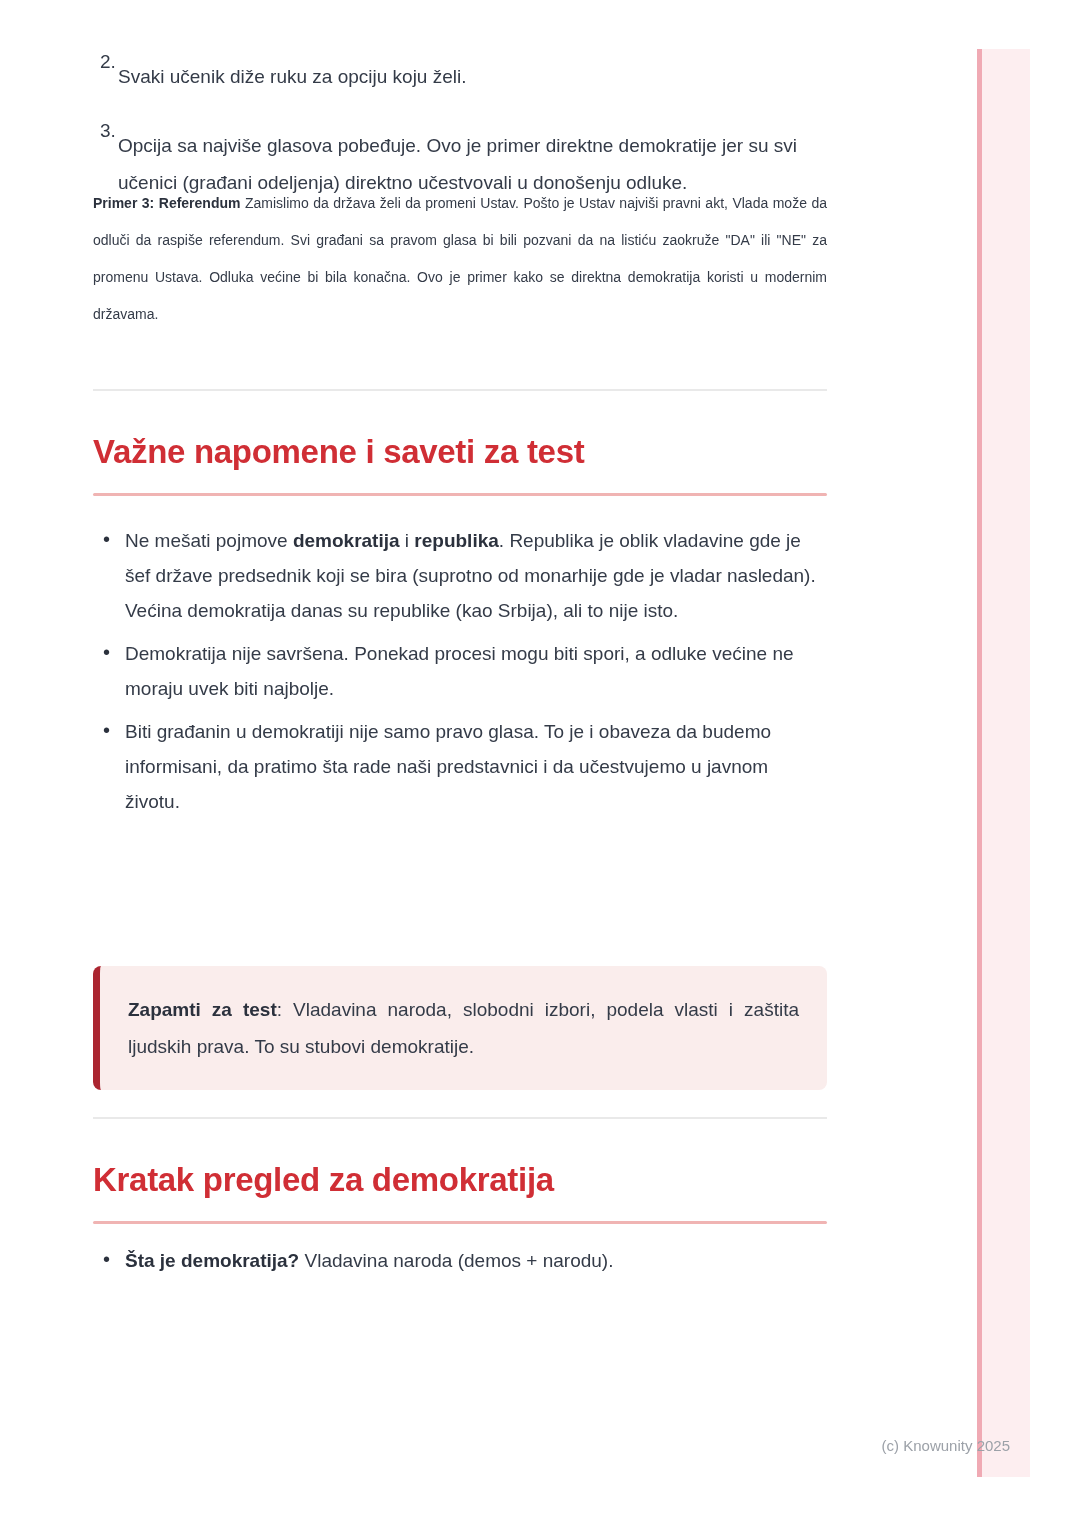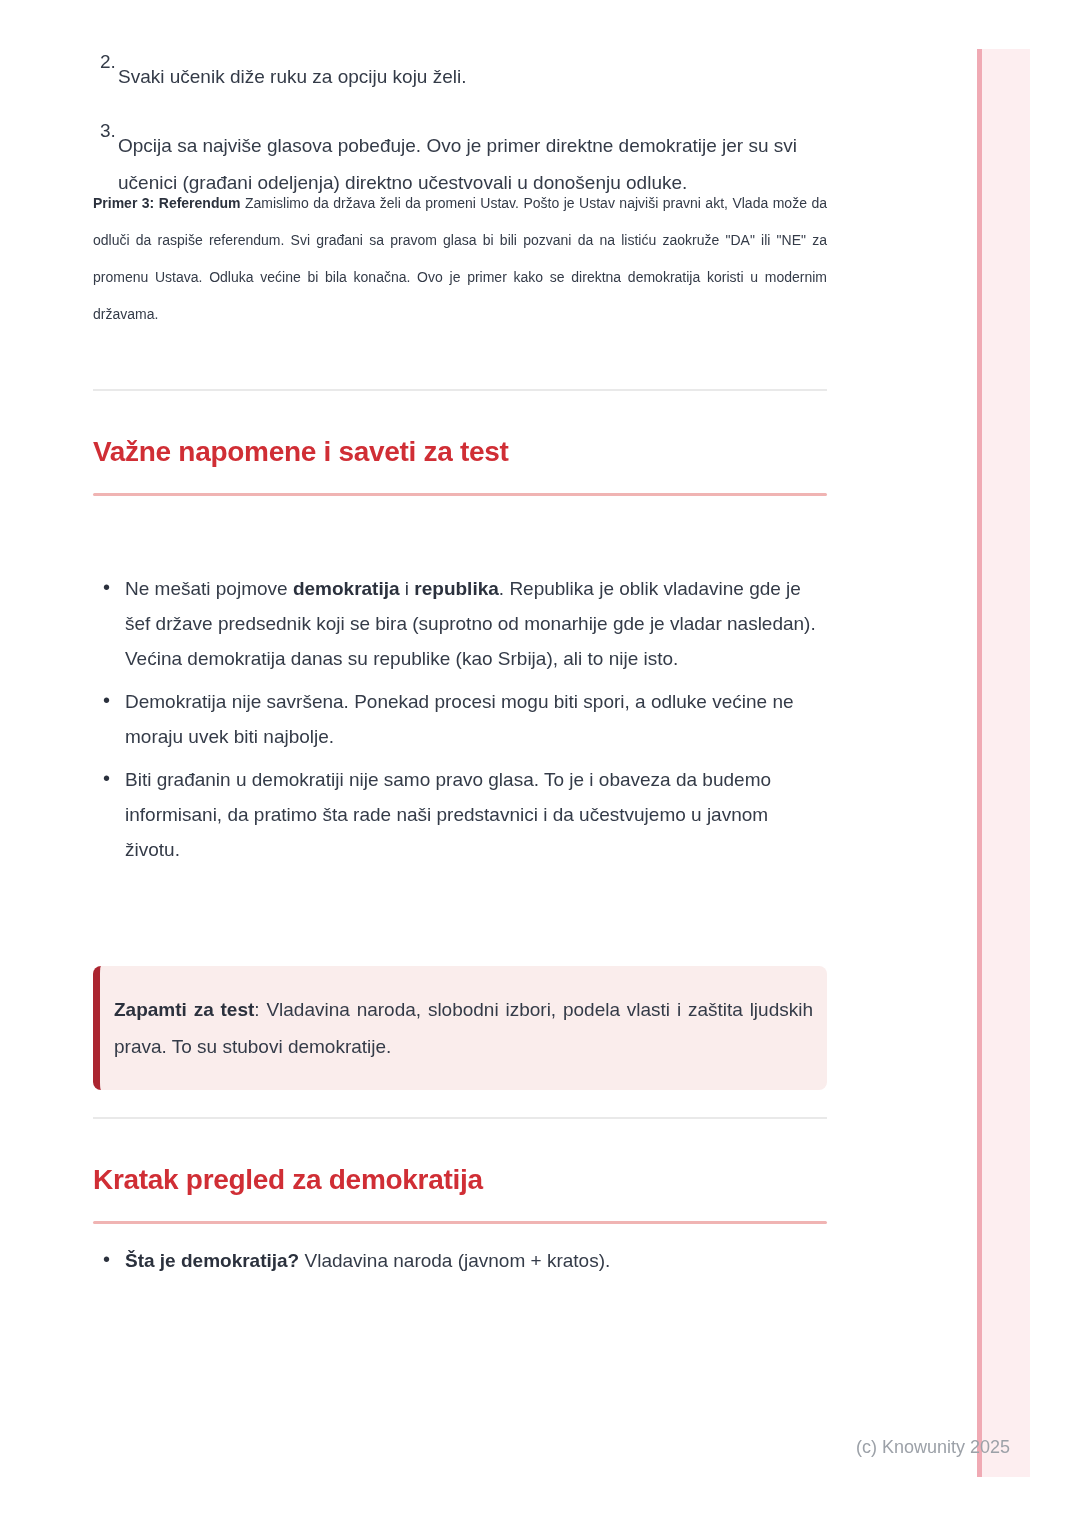--- a/index.html
+++ b/index.html
@@ -42,59 +42,59 @@
   
   .para { top:185px; font-size:14px; line-height:37px; }
   .justified { text-align:justify; }
   b { font-weight:700; color:#2b313d; }
 
   
   .divider { height:2px; background:var(--divider-gray); }
   .divider-1 { top:389px; }
   .divider-2 { top:1117px; }
   .section-title {
-    font-size:28px; font-weight:700; letter-spacing:-0.3px;
+    font-size:33px; font-weight:700; letter-spacing:-0.3px;
     color:var(--accent-red); line-height:40px;
   }
   .title-1 { top:432px; }
   .title-2 { top:1160px; }
   .title-underline { height:3px; background:var(--underline-pink); border-radius:2px; }
   .underline-1 { top:493px; }
   .underline-2 { top:1221px; }
 
   
   .bullets { list-style:none; font-size:19px; line-height:35px; }
-  .bullets-1 { top:523px;margin-top:48px; }
+  .bullets-1 { top:523px; }
   .bullets-2 { top:1243px; }
   .bullets > li { position:relative; padding-left:32px; margin-bottom:8px; }
   .bullets > li::before {
     content:"•"; position:absolute; left:10px; top:-1px;
     font-size:20px; color:#2b313d;
   }
   .bullets ul { list-style:none; margin-top:8px; }
   .bullets ul li { position:relative; padding-left:20px; margin-bottom:10px; }
   .bullets ul li::before {
     content:"○"; position:absolute; left:-2px; top:1px;
     font-size:13px; color:#2b313d;
   }
 
   
   .callout {
     top:966px;
     background:var(--callout-bg);
     border-left:7px solid var(--callout-border);
     border-radius:8px;
-    padding:25px 14px;
+    padding:25px 28px;
   }
   .callout p { font-size:19px; line-height:37px; }
 
   
   .footer {
     position:absolute; top:1437px; right:70px;
-    font-size:18px; color:var(--footer-gray);
+    font-size:15px; color:var(--footer-gray);
     z-index:2;
   }
 </style>
 </head>
 <body>
 
 <div class="stripe"></div>
 
 <ol class="numlist abs">
   <li>
@@ -121,16 +121,16 @@
 
 <div class="callout abs">
   <p class="justified"><b>Zapamti za test</b><span>: Vladavina naroda, slobodni izbori, podela vlasti i zaštita ljudskih prava. To su stubovi demokratije.</span></p>
 </div>
 
 <div class="divider divider-2 abs"></div>
 <h2 class="section-title title-2 abs">Kratak pregled za demokratija</h2>
 <div class="title-underline underline-2 abs"></div>
 
 <ul class="bullets bullets-2 abs">
-  <li><b>Šta je demokratija?</b><span> Vladavina naroda (javnom + kratos).</span></li>
+  <li><b>Šta je demokratija?</b><span> Vladavina naroda (demos + narodu).</span></li>
 </ul>
 
 <div class="footer">(c) Knowunity 2025</div>
 
 </body></html>

